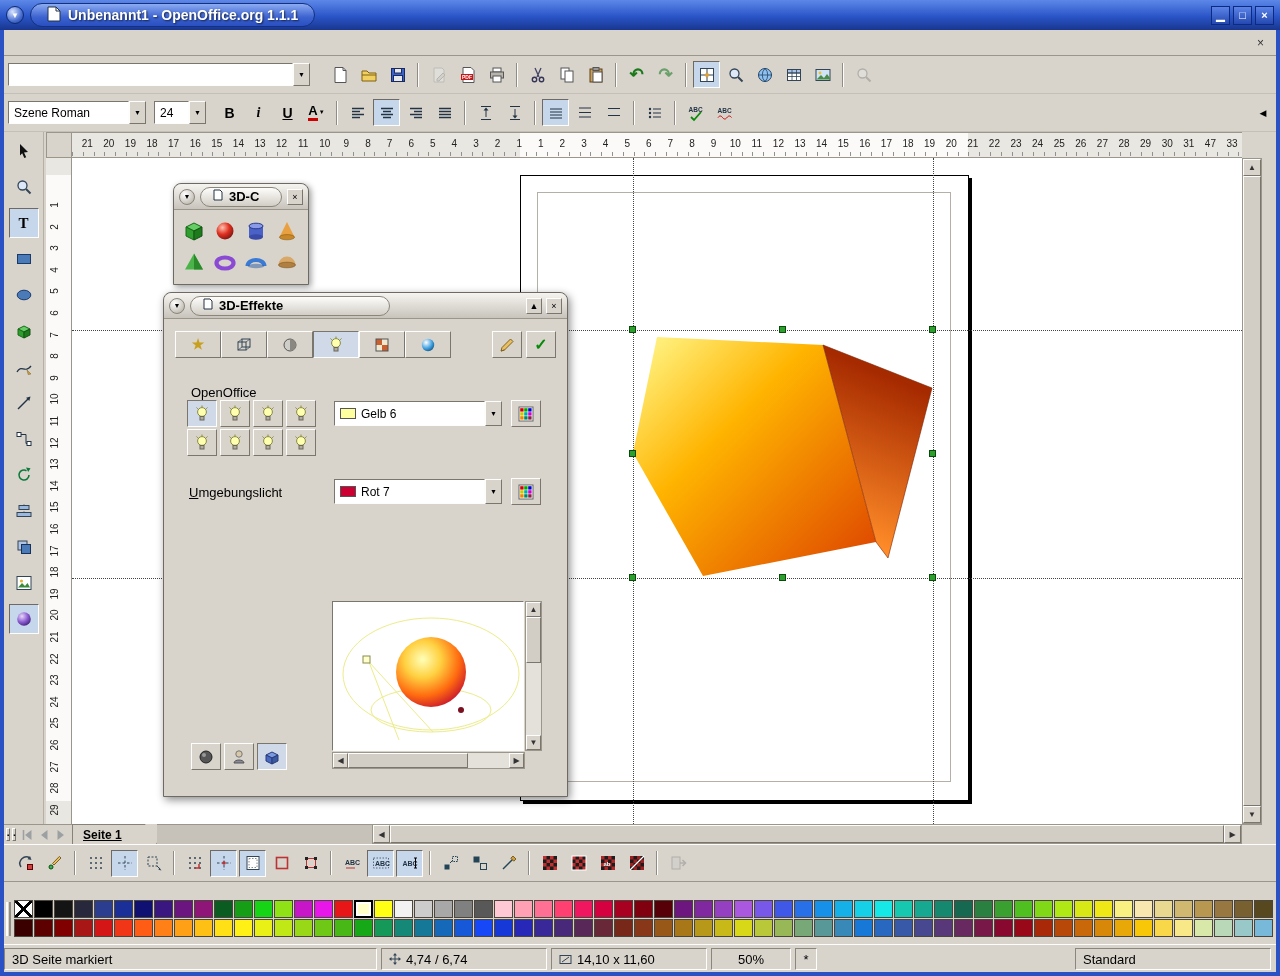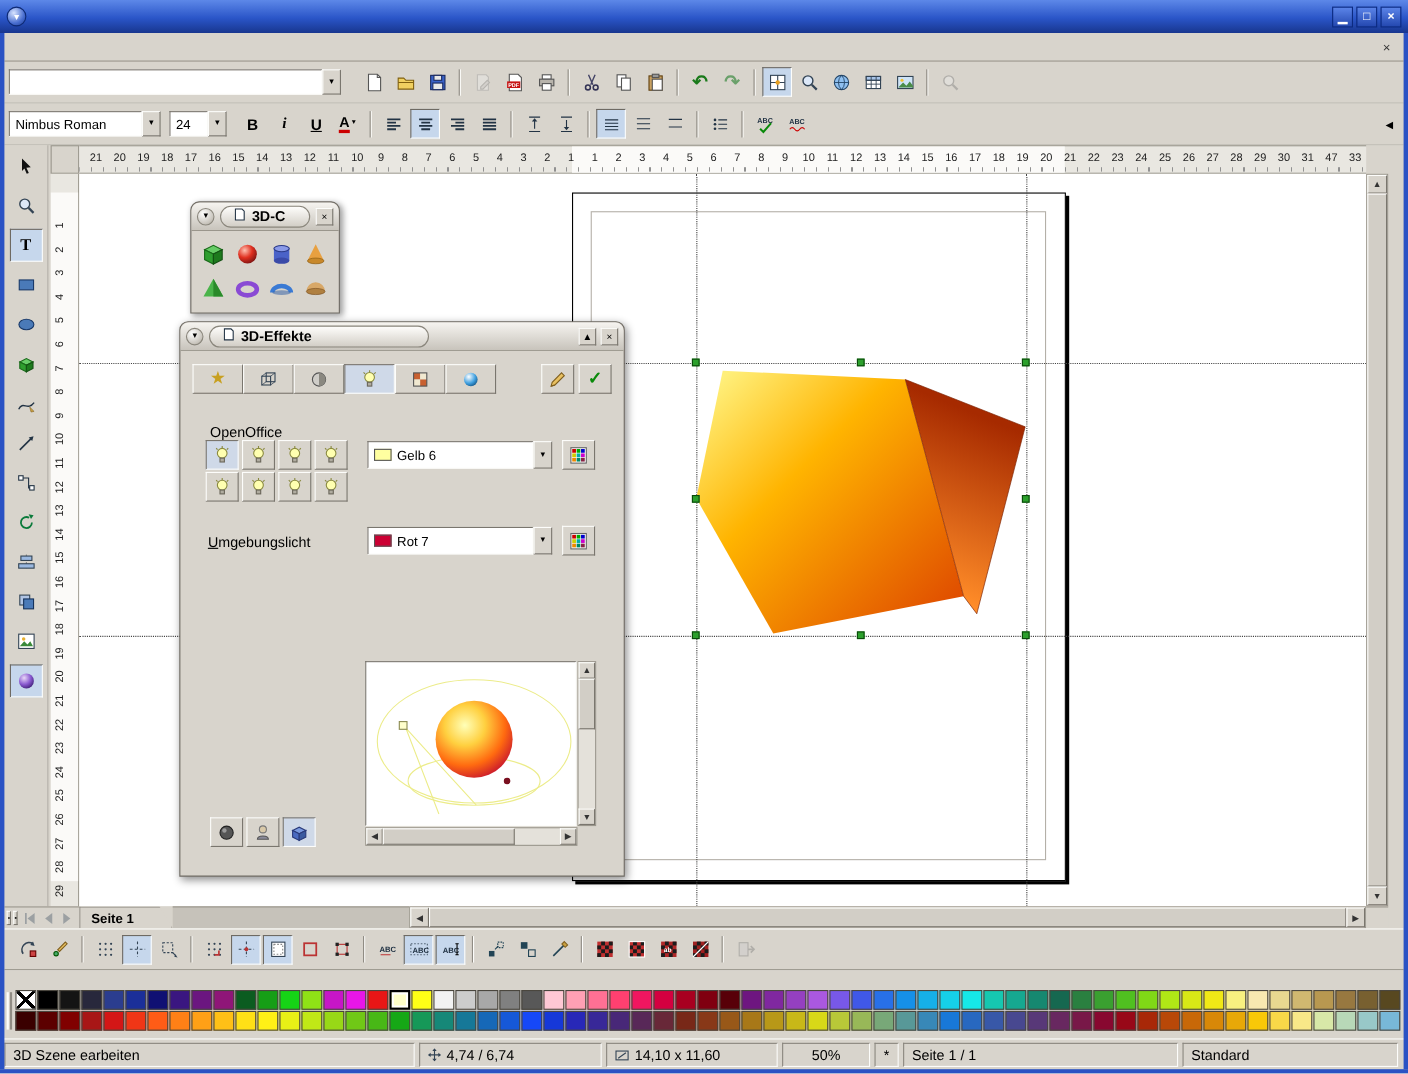--- a/index.html
+++ b/index.html
@@ -67,21 +67,21 @@
   #vscroll{position:absolute;left:1242px;top:158px;width:20px;height:666px;background:#e4e1da;border:1px solid #9a968c;display:flex;flex-direction:column;}
   #vscroll .sb-btn{height:17px;}
   #vscroll .sb-thumb{flex:1;}
 
   
   #tabrow{position:absolute;left:4px;top:824px;width:1258px;height:20px;background:#d8d4cc;display:flex;align-items:stretch;}
   #tab-corner{width:68px;display:flex;align-items:center;gap:2px;padding:0 2px;border-top:1px solid #9a968c;}
   .tiny-btn{width:13px;height:13px;background:#d8d4cc;border:1px solid;border-color:#fdfdfb #7a766e #7a766e #fdfdfb;font-size:6px;display:flex;align-items:center;justify-content:center;}
   .nav-btn{width:17px;border:1px solid transparent;display:flex;align-items:center;justify-content:center;}
   .nav-btn.disabled{opacity:.4;}
-  #page-tab{width:85px;background:#d8d4cc;border:1px solid #86827a;border-bottom:none;clip-path:polygon(0 0,calc(100% - 12px) 0,100% 100%,0 100%);display:flex;align-items:center;padding:0 10px;font-weight:bold;font-size:12px;}
+  #page-tab{width:85px;background:#d8d4cc;border:1px solid #86827a;border-bottom:none;clip-path:polygon(0 0,calc(100% - 12px) 0,100% 100%,0 100%);display:flex;align-items:center;padding:0 10px;font-weight:bold;font-size:12px;text-decoration:underline;}
   #tab-filler{width:215px;background:#c6c2ba;border-top:1px solid #9a968c;}
   #hscroll{flex:1;background:#e4e1da;border:1px solid #9a968c;display:flex;}
   #hscroll .sb-btn{width:17px;}
   #hscroll .sb-thumb{flex:1;}
   #hs-corner{width:20px;background:#d8d4cc;border-top:1px solid #9a968c;}
 
   
   #optionsbar{position:absolute;left:4px;top:844px;width:1272px;height:38px;background:#d8d4cc;border-top:1px solid #fdfdfb;border-bottom:1px solid #9a968c;display:flex;align-items:center;padding:0 8px;gap:2px;}
 
   
@@ -132,20 +132,27 @@
   .pvbtn{position:absolute;width:30px;height:27px;background:#d8d4cc;border:1px solid;border-color:#fdfdfb #7a766e #7a766e #fdfdfb;display:flex;align-items:center;justify-content:center;}
   .pvbtn.pressed{border-color:#7a766e #fdfdfb #fdfdfb #7a766e;background:#cfd9e8;}
 </style>
 </head>
 <body>
 
 <div id="titlebar">
   <div class="round-btn">
       <span>▼</span>
     </div>
+  <div id="title-pill">
+    <span><svg width="14" height="16" viewBox="0 0 14 16">
+          <path d="M1 1h8l4 4v10H1z" fill="#fff" stroke="#234"></path>
+          <path d="M9 1v4h4" fill="none" stroke="#234"></path>
+        </svg></span>
+    <span>Unbenannt1 - OpenOffice.org 1.1.1</span>
+  </div>
   <div id="win-btns">
     <div class="win-btn">
         <span>▁</span>
       </div>
     <div class="win-btn">
         <span>□</span>
       </div>
     <div class="win-btn">
         <span>×</span>
       </div>
@@ -308,21 +315,21 @@
             <path d="M11 11l4.5 4.5" stroke="#777" stroke-width="2"></path>
           </svg>
         </span>
       </div>
     </span>
 </div>
 
 <div id="objbar">
   <div class="combo" style="width:138px">
     <div class="combo-input" style="flex:1">
-        <span>Nimbus Roman</span>
+        <span>Szene Roman</span>
       </div>
     <div class="combo-btn">
         <span>▼</span>
       </div>
   </div>
   <div class="combo" style="width:52px;margin-left:6px;margin-right:8px">
     <div class="combo-input" style="flex:1">
         <span>24</span>
       </div>
     <div class="combo-btn">
@@ -1123,44 +1130,41 @@
       <div class="swatch" style="background: rgb(248, 232, 136);"></div>
       <div class="swatch" style="background: rgb(216, 232, 168);"></div>
       <div class="swatch" style="background: rgb(184, 216, 184);"></div>
       <div class="swatch" style="background: rgb(152, 200, 200);"></div>
       <div class="swatch" style="background: rgb(120, 184, 216);"></div>
     </div>
 </div>
 
 <div id="statusbar">
   <div class="sfield" style="left:4px;width:373px">
-      <span>3D Szene earbeiten</span>
+      <span>3D Seite markiert</span>
     </div>
   <div class="sfield" style="left:381px;width:166px">
     <svg width="12" height="12" viewBox="0 0 12 12">
         <path d="M6 1v10M1 6h10" stroke="#345"></path>
         <path d="M6 0l-2 2.5h4zM6 12l-2-2.5h4zM0 6l2.5-2v4zM12 6l-2.5-2v4z" fill="#345"></path>
       </svg>
     <span>4,74 / 6,74</span>
     </div>
   <div class="sfield" style="left:551px;width:156px">
     <svg width="13" height="12" viewBox="0 0 13 12">
         <rect x="1" y="2.5" width="11" height="8" fill="none" stroke="#345"></rect>
         <path d="M3 9l7-5" stroke="#345"></path>
       </svg>
     <span>14,10 x 11,60</span>
     </div>
   <div class="sfield" style="left:711px;width:80px;justify-content:center">
       <span>50%</span>
     </div>
   <div class="sfield" style="left:795px;width:22px;justify-content:center">
       <span>*</span>
-    </div>
-  <div class="sfield" style="left:821px;width:250px">
-      <span>Seite 1 / 1</span>
     </div>
   <div class="sfield" style="left:1075px;width:196px">
       <span>Standard</span>
     </div>
 </div>
 
 <div id="p3d">
   <div class="float-title">
     <div class="gray-round">
         <span>▼</span>

